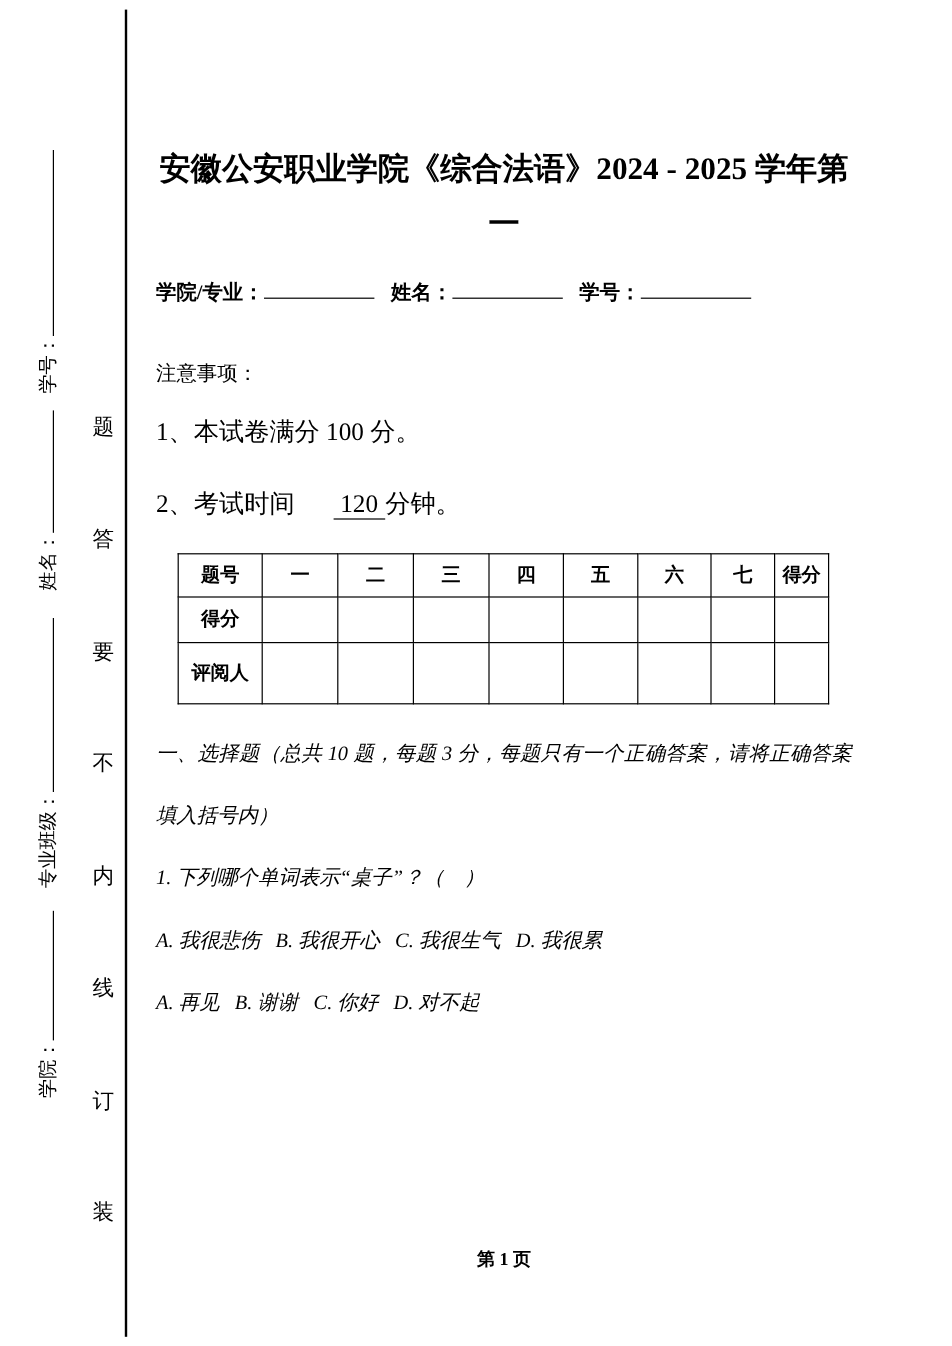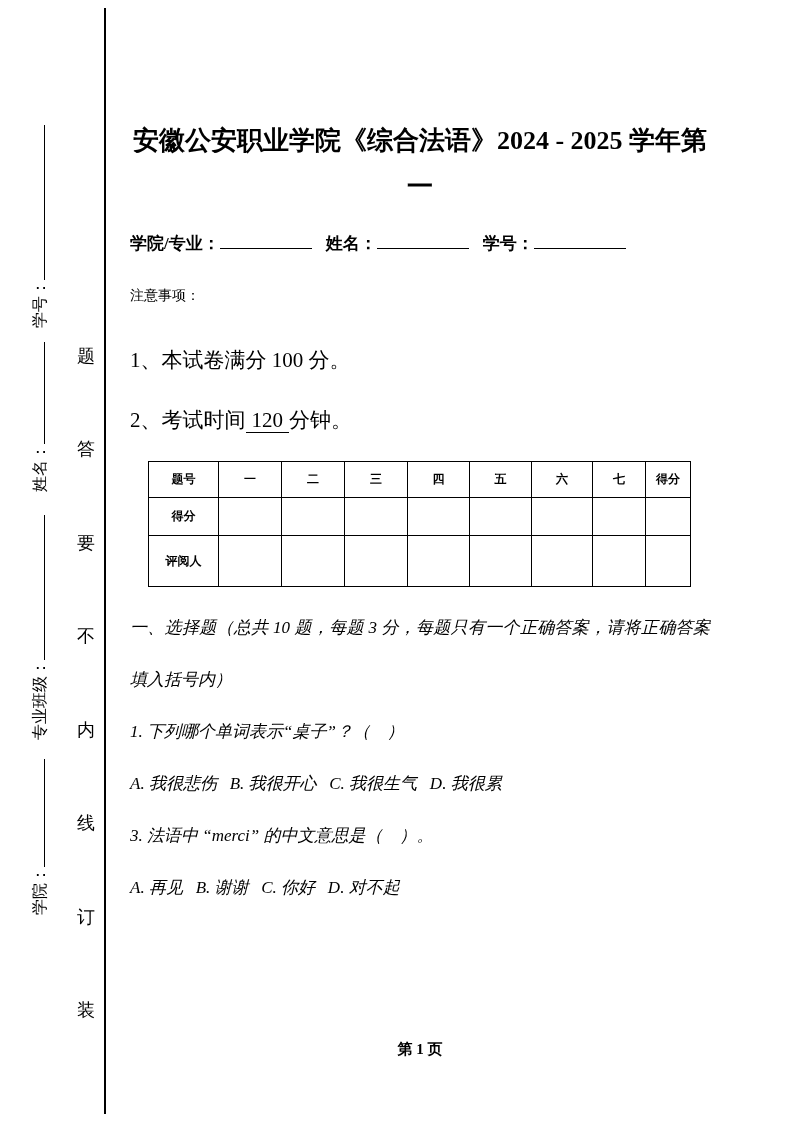--- a/index.html
+++ b/index.html
@@ -27,27 +27,27 @@
     display: flex; flex-direction: column; justify-content: space-between; align-items: center;
     font-size: 18px;
   }
 
   
   .content { position: absolute; left: 130px; top: 0; width: 580px; }
   .title { position: absolute; top: 118px; left: 0; width: 580px; text-align: center; font-weight: bold; font-size: 26px; line-height: 46px; }
   .form-line { position: absolute; top: 232px; left: 0; width: 580px; text-align: left; font-weight: bold; font-size: 17px; line-height: 24px; }
   .form-line .blank { display: inline-block; width: 92px; height: 17px; border-bottom: 1.4px solid #000; margin-right: 14px; }
   .form-line .blank.last { margin-right: 0; }
-  .notice-heading { position: absolute; top: 284px; left: 0; font-size: 14px; line-height: 24px; }
+  .notice-heading { position: absolute; top: 300px; left: 0; font-size: 17px; line-height: 24px; }
   .notice-item { position: absolute; left: 0; font-size: 21px; line-height: 24px; }
   .item1 { top: 348px; }
   .item2 { top: 408px; }
-  .u { border-bottom: 1.4px solid #000; padding: 0 6px; }
+  .u { border-bottom: 1.4px solid #000; padding: 0 6px; margin-left: 32px; }
 
-  .score-table { position: absolute; top: 461px; left: 18px; border-collapse: collapse; table-layout: fixed; font-size: 12px; }
+  .score-table { position: absolute; top: 461px; left: 18px; border-collapse: collapse; table-layout: fixed; font-size: 16px; }
   .score-table td { border: 1.6px solid #000; text-align: center; vertical-align: middle; padding: 0; overflow: hidden; }
   .score-table .lbl { font-weight: bold; }
   .row-h1 { height: 36px; } .row-h2 { height: 38px; } .row-h3 { height: 51px; }
 
   .qa-flow { position: absolute; top: 602px; left: 0; width: 580px; font-size: 17px; line-height: 52px; font-style: italic; }
   .sec-heading { text-align: justify; }
   .q-line { white-space: pre-wrap; }
 
   .footer { position: absolute; top: 1040px; left: 0; width: 580px; text-align: center; font-weight: bold; font-size: 15px; }
 </style>
@@ -132,21 +132,20 @@
         <td></td>
         <td></td>
       </tr>
     </tbody>
       </table>
 
     <div class="qa-flow">
       <div class="sec-heading">一、选择题（总共 10 题，每题 3 分，每题只有一个正确答案，请将正确答案填入括号内）</div>
       <div class="q-line">1. 下列哪个单词表示“桌子”？（　）</div>
       <div class="q-line">A. 我很悲伤   B. 我很开心   C. 我很生气   D. 我很累</div>
-      <div class="q-line">3. 法语中 “merci” 的中文意思是（　）。</div>
       <div class="q-line">A. 再见   B. 谢谢   C. 你好   D. 对不起</div>
     </div>
 
     <div class="footer">第 1 页</div>
 
   </div>
 
 </div>
 
 </body></html>

